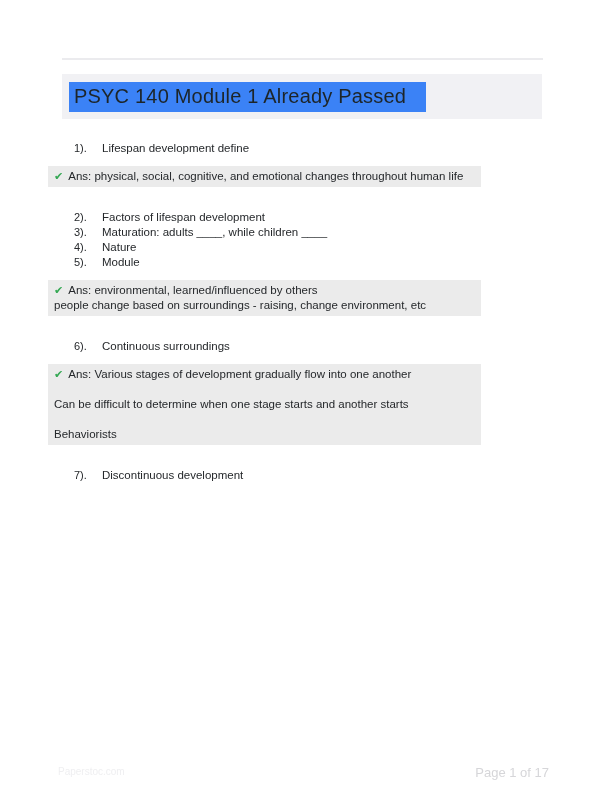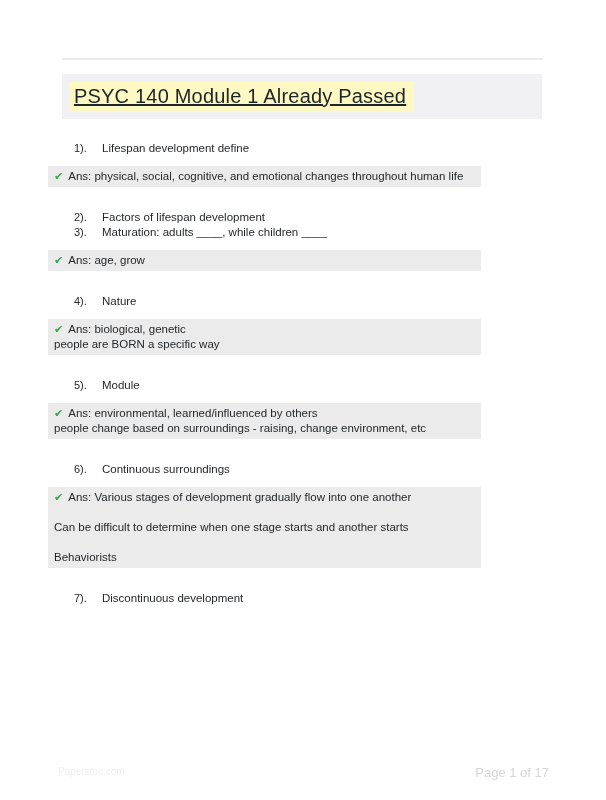--- a/index.html
+++ b/index.html
@@ -20,28 +20,27 @@
   .title-block {
     position: absolute;
     left: 62px; top: 74px;
     width: 480px; height: 45px;
     background: #f1f1f4;
     display: flex;
     align-items: center;
   }
   .title-highlight {
     margin-left: 7px;
-    background: #fef9c3;
+    background: #3b82f6;
     color: #1d2528;
     font-size: 20px;
     font-weight: 500;
     letter-spacing: 0.2px;
-    padding: 3px 8px 4px 5px;
+    padding: 3px 20px 4px 5px;
     white-space: nowrap;
-    text-decoration: underline;
   }
   .questions {
     position: absolute;
     left: 0; top: 141px;
     width: 606px;
   }
   .q-row {
     display: flex;
     font-size: 11.5px;
     line-height: 15px;
@@ -105,34 +104,27 @@
       <span class="q-num">2).</span>
       <span class="q-text">Factors of lifespan development</span>
     </div>
   </div>
 
   <div class="question">
     <div class="q-row">
       <span class="q-num">3).</span>
       <span class="q-text">Maturation: adults ____, while children ____</span>
     </div>
-    <div class="answer-box">
-        <div class="ans-line"><span class="check">✔</span>Ans: age, grow</div>
-      </div>
   </div>
 
   <div class="question">
     <div class="q-row">
       <span class="q-num">4).</span>
       <span class="q-text">Nature</span>
     </div>
-    <div class="answer-box">
-        <div class="ans-line"><span class="check">✔</span>Ans: biological, genetic</div>
-        <div class="ans-line">people are BORN a specific way</div>
-      </div>
   </div>
 
   <div class="question">
     <div class="q-row">
       <span class="q-num">5).</span>
       <span class="q-text">Module</span>
     </div>
     <div class="answer-box">
         <div class="ans-line"><span class="check">✔</span>Ans: environmental, learned/influenced by others</div>
         <div class="ans-line">people change based on surroundings - raising, change environment, etc</div>

